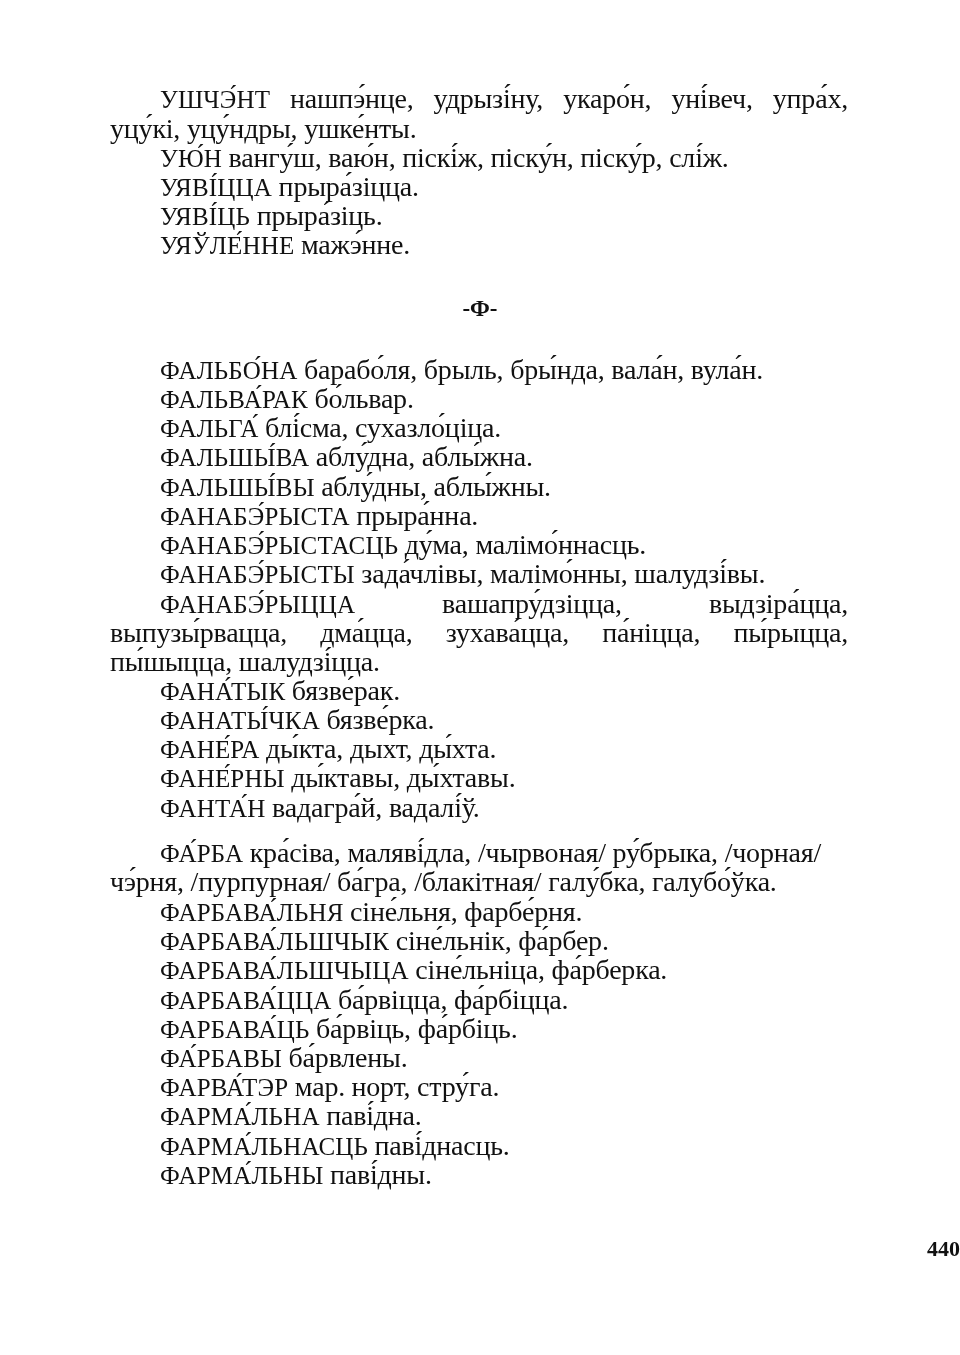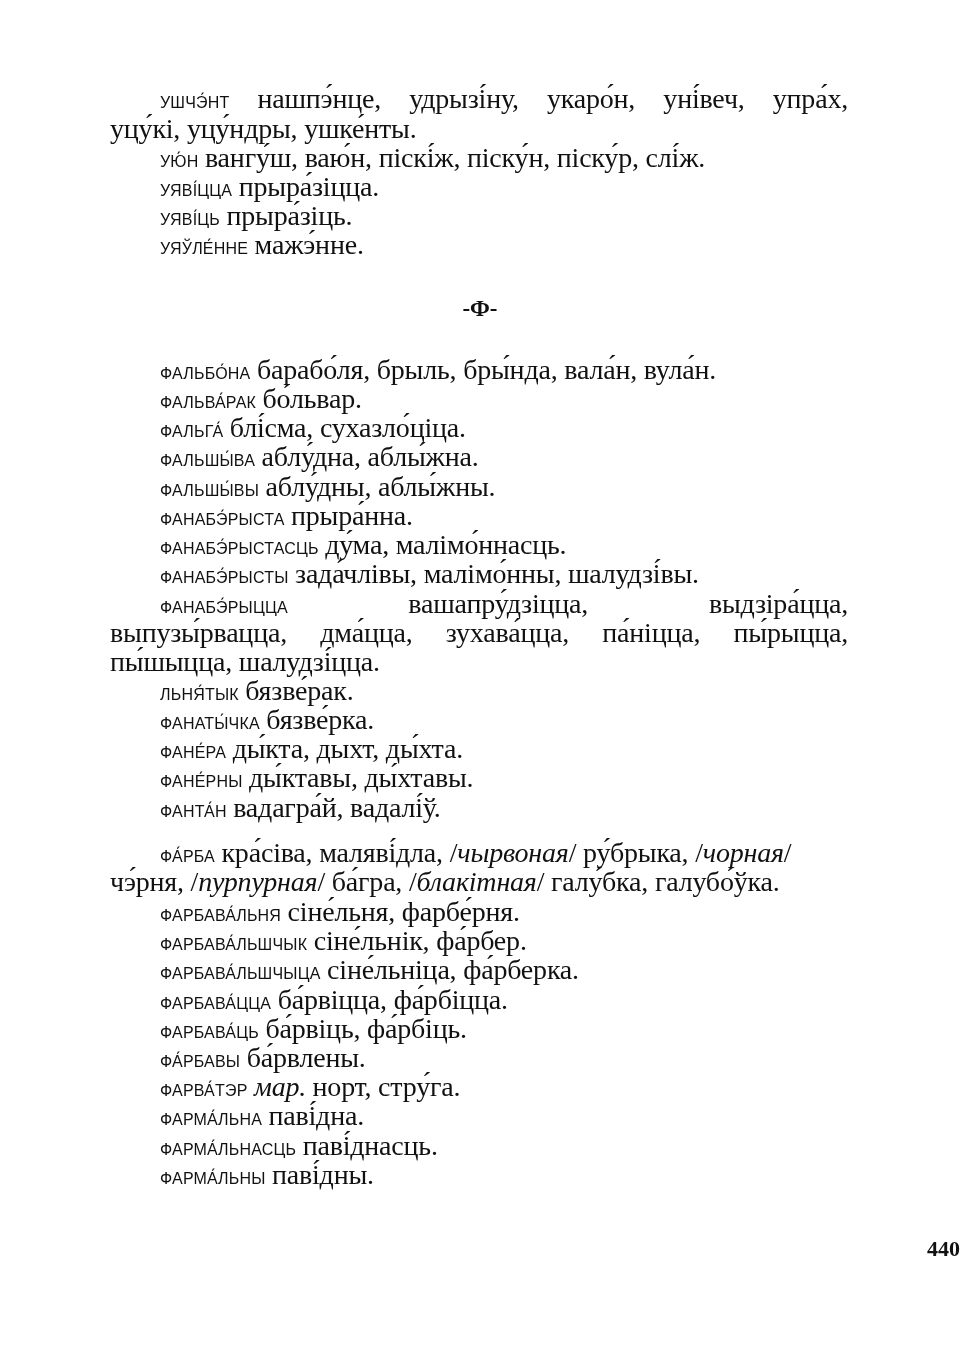--- a/index.html
+++ b/index.html
@@ -3,23 +3,23 @@
   <meta charset="utf-8">
   <style>
     html, body { margin: 0; padding: 0; background: #ffffff; }
     body { width: 960px; height: 1355px; position: relative; overflow: hidden;
            font-family: "DejaVu Serif", "Liberation Serif", serif; color: #111; }
     .page { position: absolute; left: 0; top: 0; width: 960px; height: 1355px; }
     .line { position: absolute; left: 110px; width: 738px; font-size: 21px; line-height: 29px;
             white-space: nowrap; letter-spacing: -0.2px; }
     .indent { left: 160px; width: 688px; }
     .justify { text-align: justify; text-align-last: justify; white-space: normal; }
-    .hw { font-family: Liberation Sans, sans-serif; font-size: 16px; letter-spacing: 0.2px; }
+    .hw { font-family: Liberation Serif, serif; font-size: 25px; letter-spacing: 0.2px; }
     .def { font-family: "Liberation Serif", serif; font-size: 28px; }
-    .it { font-style: italic; }
+    .it { }
     .sect { position: absolute; left: 0; width: 960px; top: 296px; text-align: center;
             font-family: "Liberation Serif", serif; font-size: 23px; font-weight: bold; }
     .pagenum { position: absolute; left: 0; width: 960px; top: 1236px; text-align: right;
                font-family: "Liberation Serif", serif; font-size: 22px; font-weight: bold; }
   </style>
 </head>
 <body>
 
 <div class="page">
 
@@ -85,21 +85,21 @@
     <span class="hw">ФАНАБЭ́РЫЦЦА</span>
     <span class="def">вашапру́дзіцца, выдзіра́цца,</span>
   </div>
   <div class="line justify" style="top:618px">
     <span class="def">выпузы́рвацца, дма́цца, зухава́цца, па́ніцца, пы́рыцца,</span>
   </div>
   <div class="line" style="top:647px">
     <span class="def">пы́шыцца, шалудзі́цца.</span>
   </div>
   <div class="line indent" style="top:676px">
-    <span class="hw">ЛЬНЯ́ТЫК</span>
+    <span class="hw">ФАНА́ТЫК</span>
     <span class="def">бязве́рак.</span>
   </div>
   <div class="line indent" style="top:705px">
     <span class="hw">ФАНАТЫ́ЧКА</span>
     <span class="def">бязве́рка.</span>
   </div>
   <div class="line indent" style="top:734px">
     <span class="hw">ФАНЕ́РА</span>
     <span class="def">ды́кта, дыхт, ды́хта.</span>
   </div>

